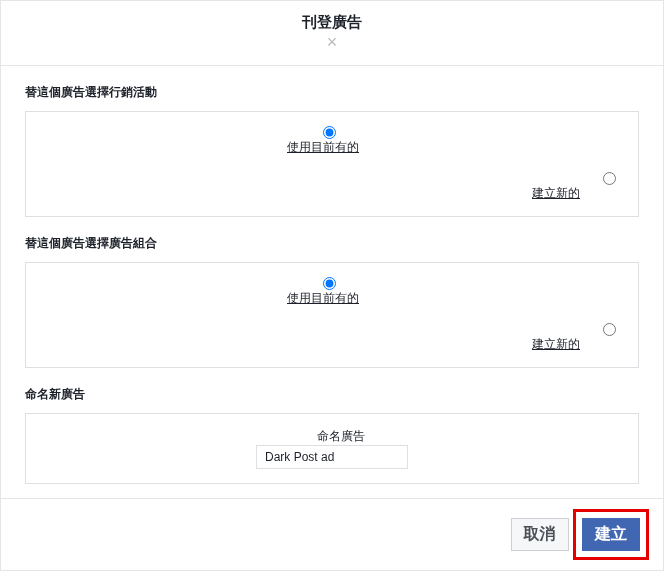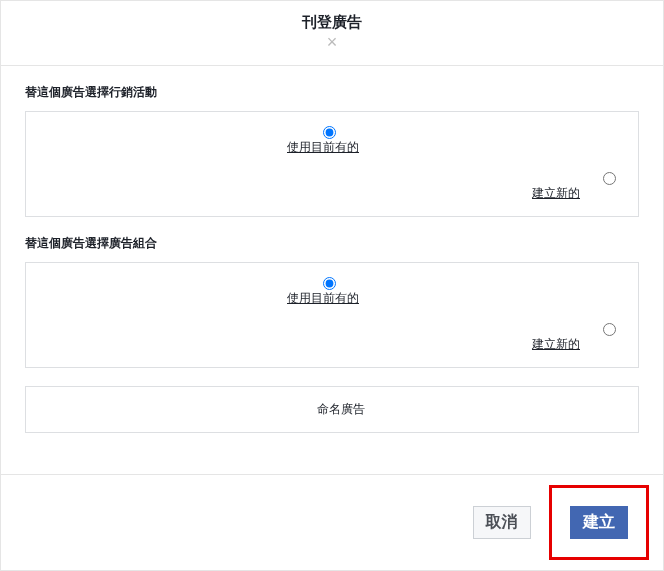--- a/index.html
+++ b/index.html
@@ -116,22 +116,22 @@
       border: 1px solid #ccd0d5;
       background: #f6f7f9;
       color: #4b4f56;
       font-weight: bold;
       cursor: pointer;
       vertical-align: middle;
     }
     .btn-primary-wrap {
       display: inline-block;
       border: 3px solid #e60000;
-      margin-left: 14px;
-      padding: 18px;
+      margin-left: 0;
+      padding: 6px;
       vertical-align: middle;
     }
     .btn-primary {
       background: #4267b2;
       border: 1px solid #4267b2;
       color: #fff;
     }
   </style>
 </head>
 <body>
@@ -166,23 +166,25 @@
           <span class="radio-label-text">使用目前有的</span>
         </div>
         <div class="radio-row">
           <input type="radio" name="adset" class="radio-input" style="">
           <span class="radio-label-text">建立新的</span>
         </div>
       </div>
     </div>
 
     <div class="section">
+      <div class="section-title">命名新廣告</div>
       <div class="section-box">
         <div class="label-row">
           <span class="inline-label">命名廣告</span>
+          <input type="text" class="text-input" value="Dark Post ad" style="">
         </div>
       </div>
     </div>
 
   </div>
 
   <div class="dialog-footer">
     <button class="btn">取消</button>
     <span class="btn-primary-wrap">
       <button class="btn btn-primary">建立</button>

